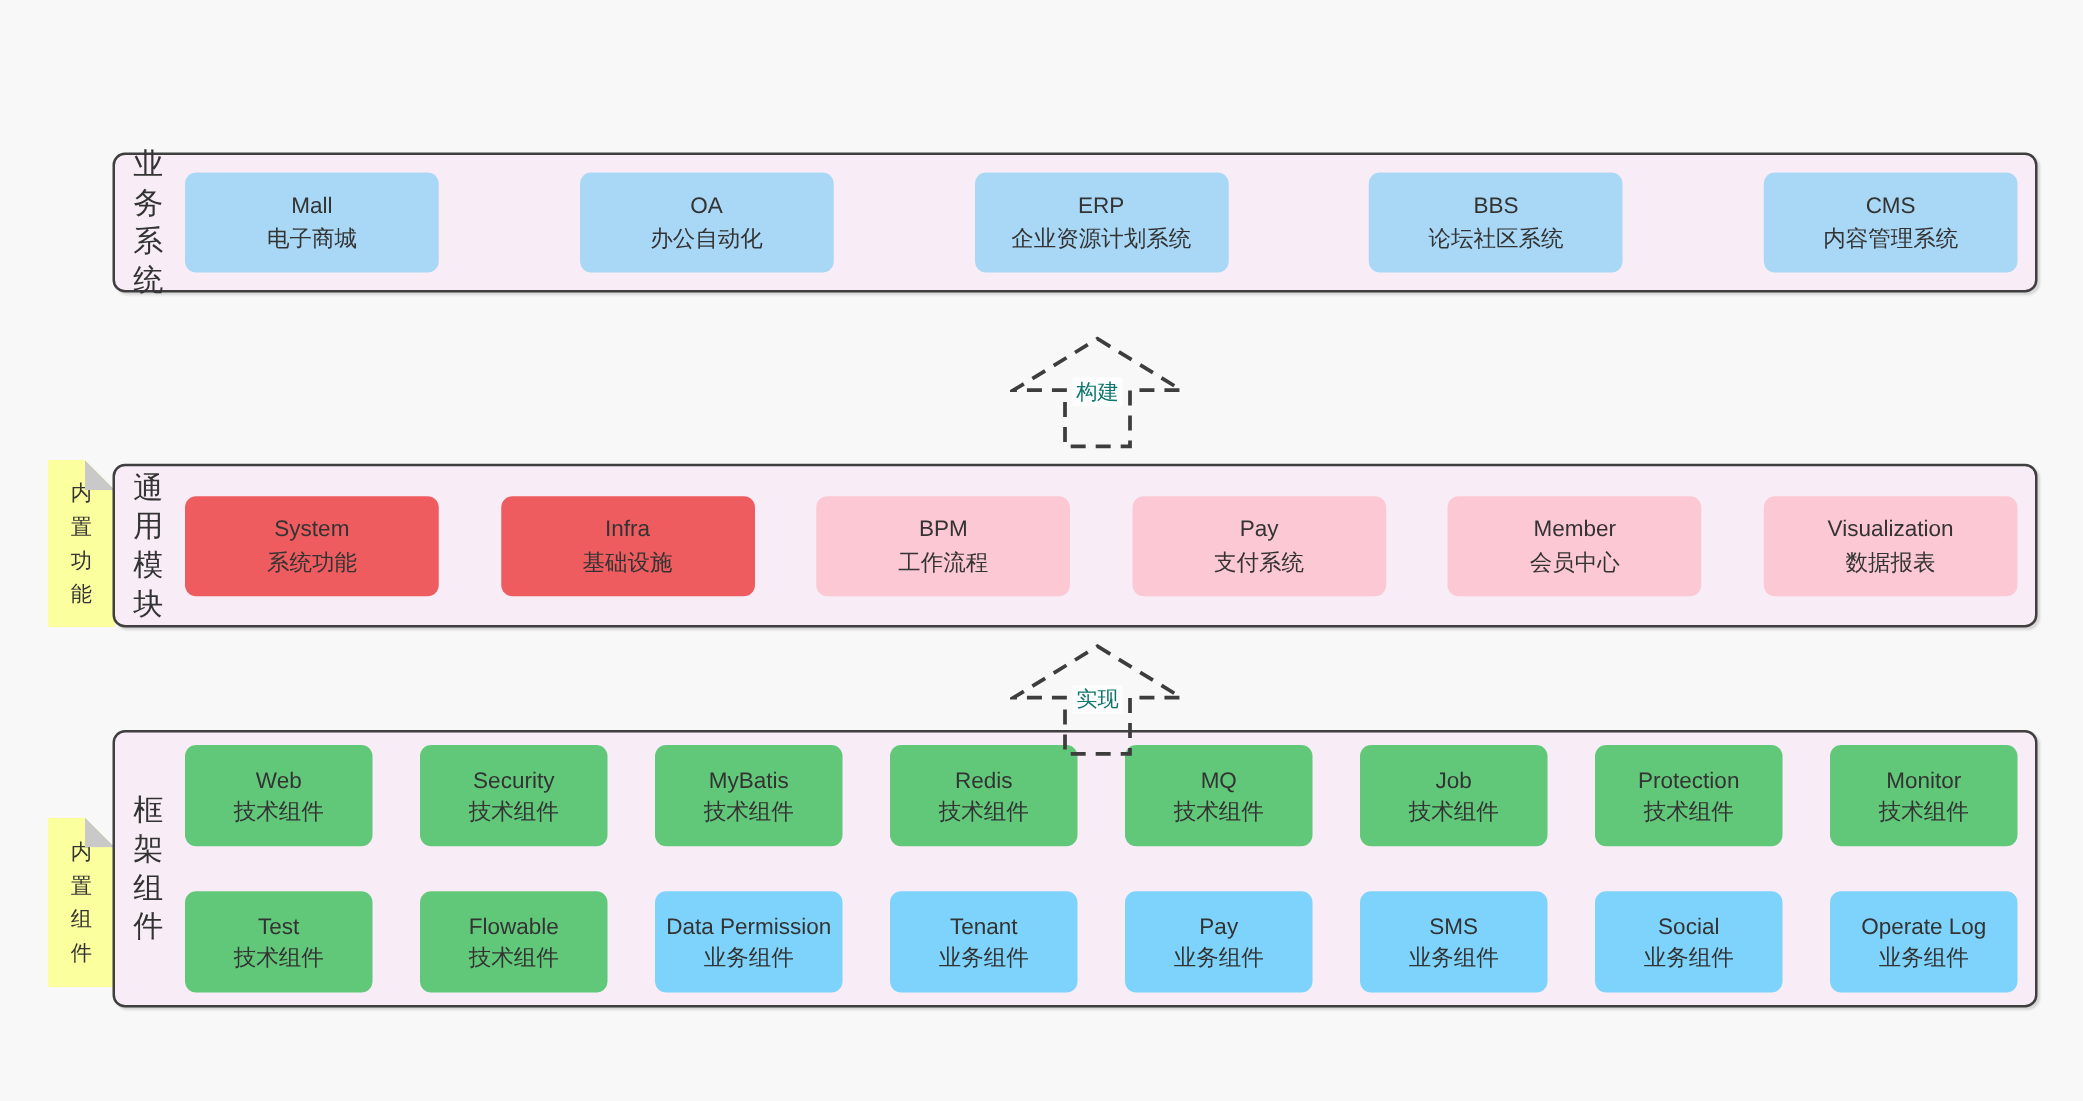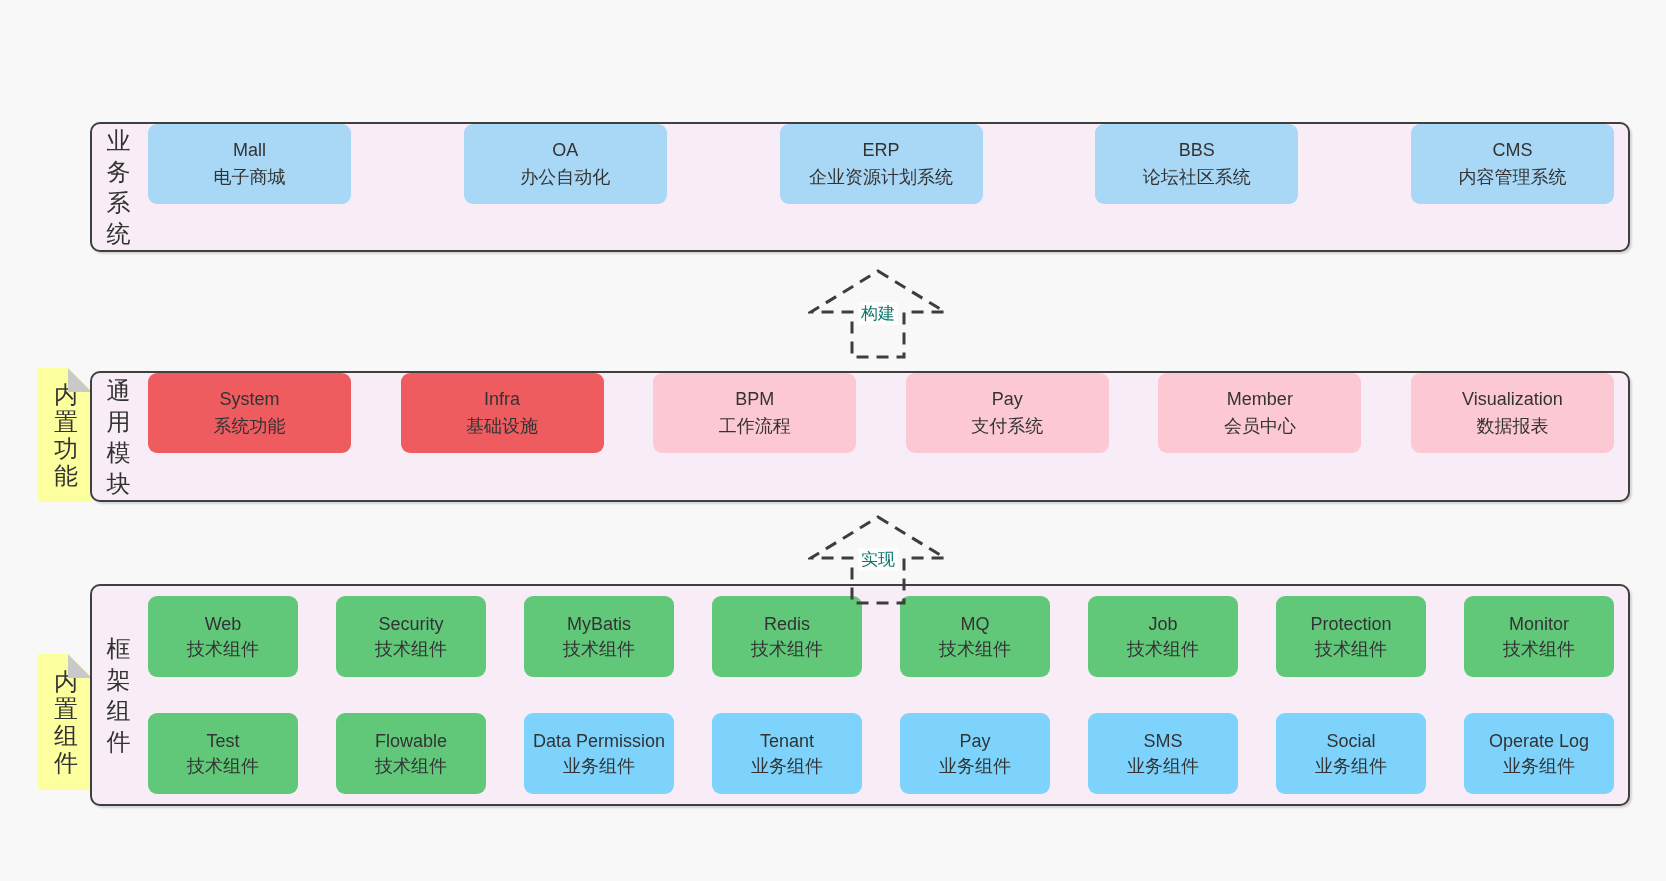--- a/index.html
+++ b/index.html
@@ -7,29 +7,29 @@
     position:relative; width:1666px; height:881px; background:#f8f8f8;
     font-family:"Liberation Sans", sans-serif; color:#333; overflow:hidden;
   }
   
   .layer {
     position:absolute; left:90px; width:1540px; box-sizing:border-box;
     background:#f8edf6; border:2px solid #3f3f3f; border-radius:10px;
     display:flex; align-items:stretch; z-index:1;
     box-shadow:2px 2px 2px rgba(0,0,0,0.14);
   }
-  .layer-1 { top:122px; height:130px; }
+  .layer-1 { top:122px; height:112px; }
   .layer-2 { top:371px; height:131px; }
   .layer-3 { top:584px; height:222px; }
   .vlabel {
     width:27px; margin-left:13px; align-self:center; font-size:24px;
     line-height:31px; text-align:center; word-break:break-all; color:#333;
   }
   .boxes {
-    flex:1; display:flex; justify-content:space-between;
+    flex:1; display:flex; align-items:center; justify-content:space-between;
     padding:0 14px 0 16px;
     gap:20px;
   }
   .boxes-col {
     flex:1; display:flex; flex-direction:column; justify-content:center;
     gap:36px; padding:0 14px 0 16px;
   }
   .brow { display:flex; justify-content:space-between; }
   .box {
     border-radius:9px; display:flex; flex-direction:column; align-items:center;
@@ -48,21 +48,21 @@
     display:flex; align-items:center; justify-content:center;
     clip-path:polygon(0 0, calc(100% - 24px) 0, 100% 24px, 100% 100%, 0 100%);
   }
   .tag::after {
     content:""; position:absolute; top:0; right:0; width:24px; height:24px;
     background:#c9c9c9; clip-path:polygon(0 0, 100% 100%, 0 100%);
   }
   .tag-1 { top:368px; height:134px; }
   .tag-2 { top:654px; height:136px; }
   .tag-text {
-    width:22px; font-size:24px; line-height:27px; text-align:center;
+    width:22px; font-size:17px; line-height:27px; text-align:center;
     word-break:break-all; color:#333;
   }
   
   .arrow { position:absolute; left:808px; width:140px; height:92px; z-index:2; }
   .arrow-1 { top:268px; }
   .arrow-2 { top:514px; }
   .arrow svg { display:block; }
   .arrow-label {
     position:absolute; left:50%; top:34px; transform:translateX(-50%);
     background:#fdfdfd; padding:0 3px; font-size:17px; color:#0f766e; white-space:nowrap;

